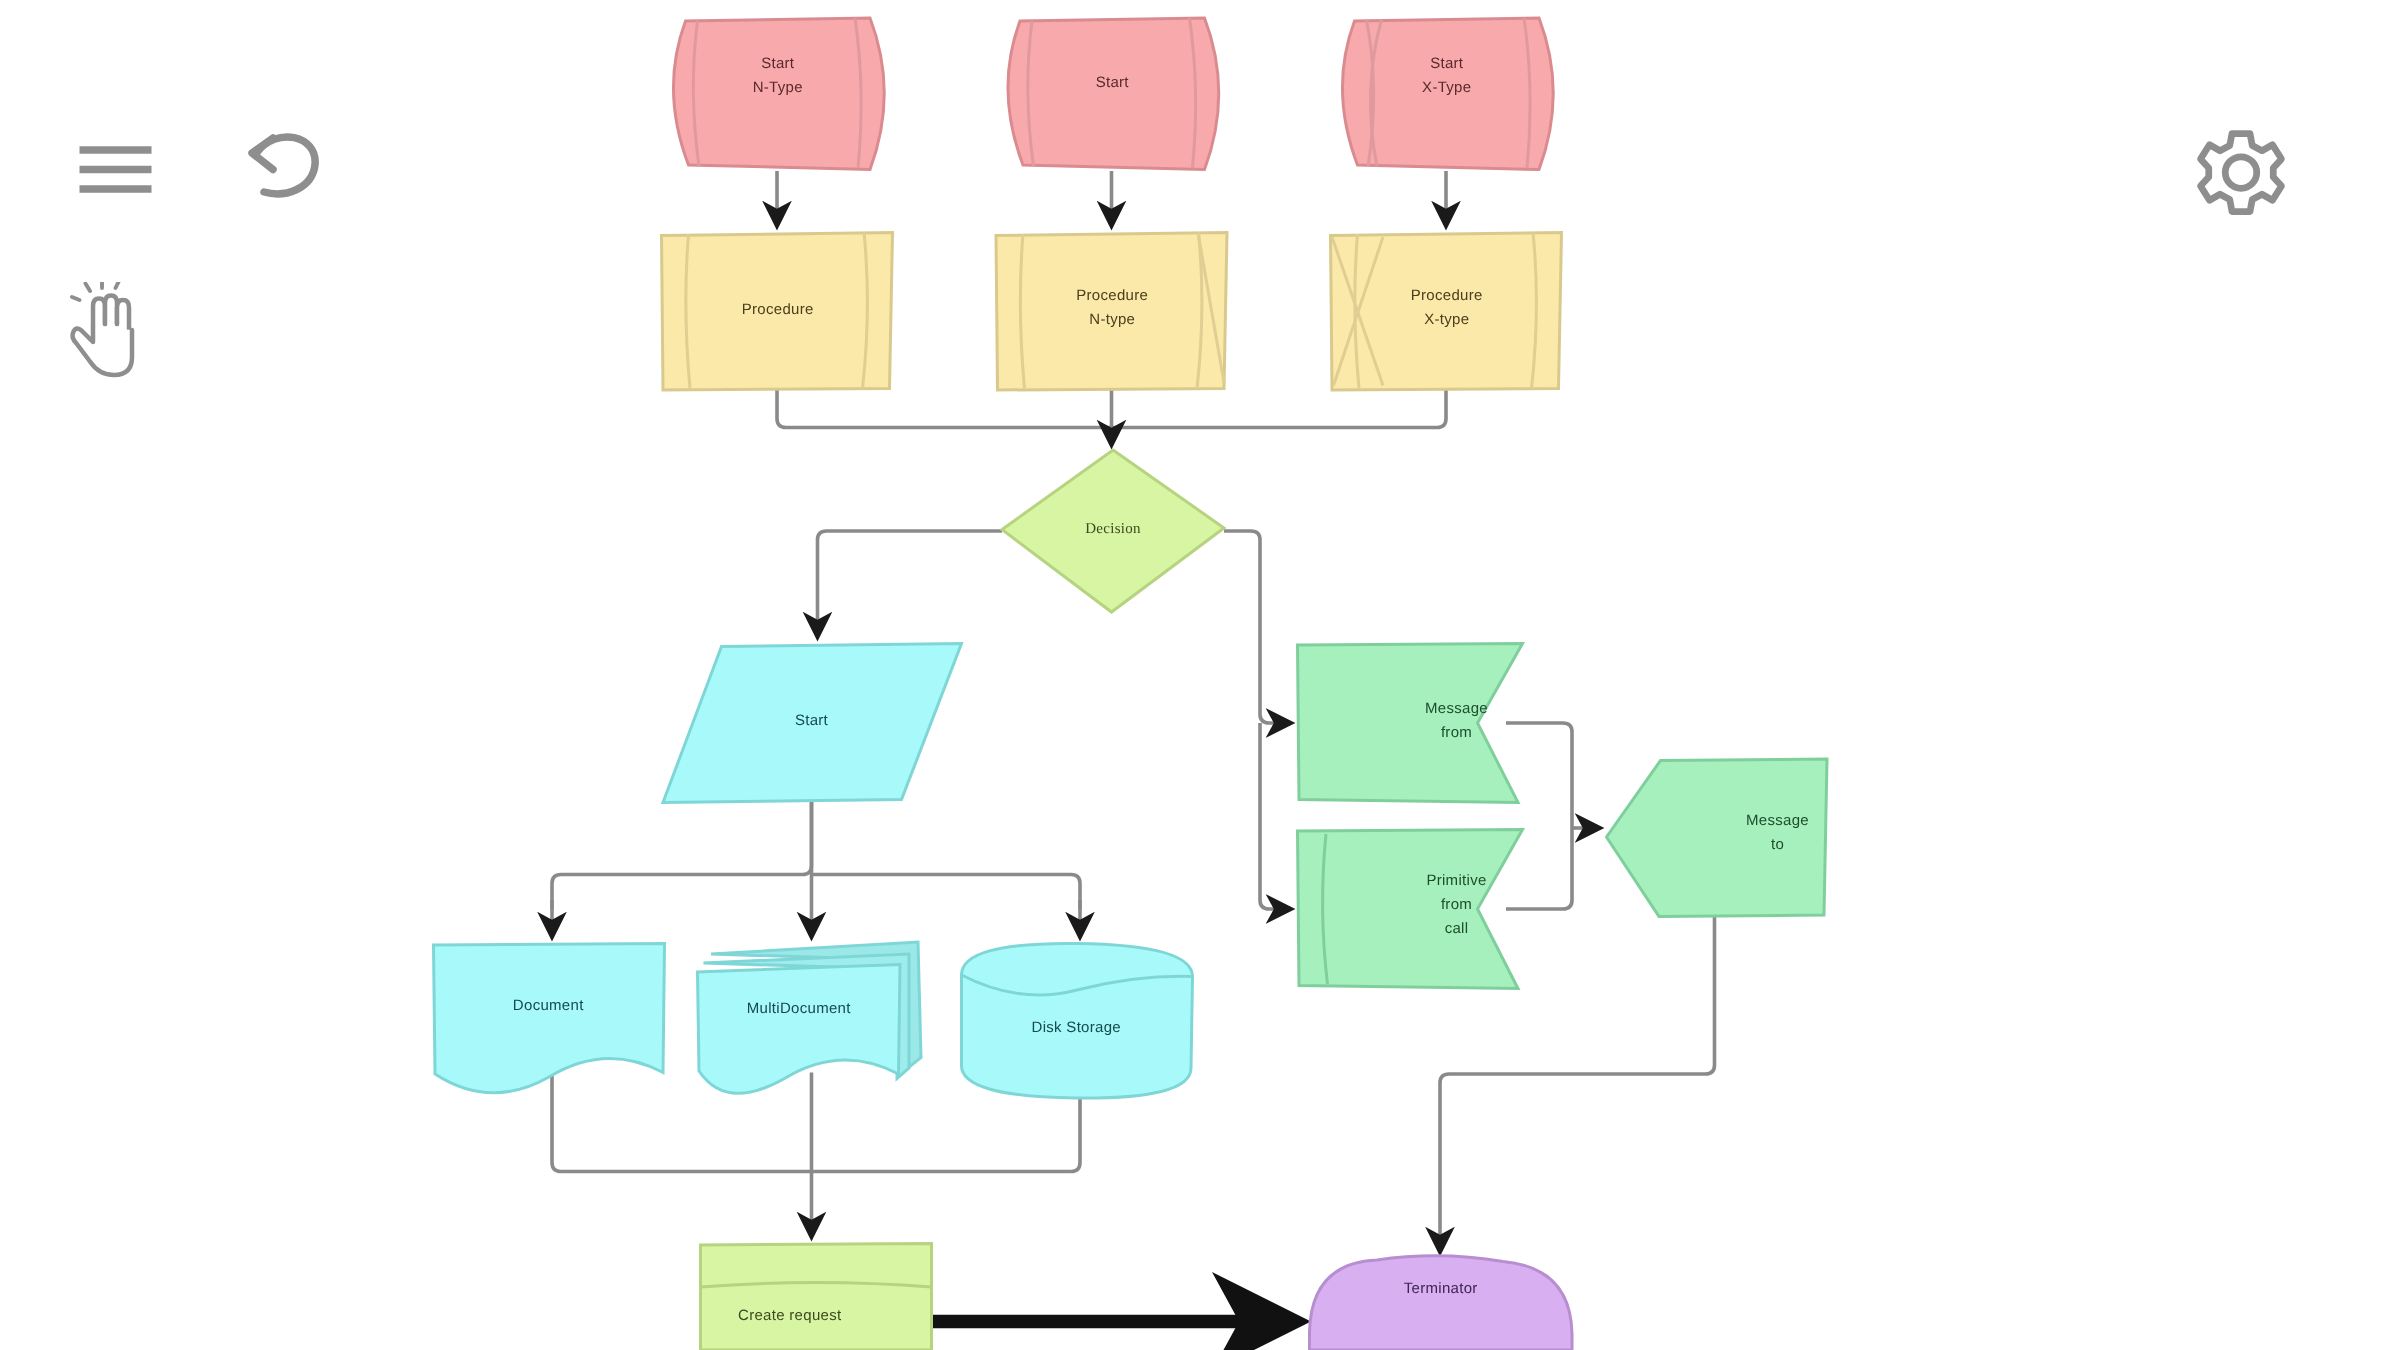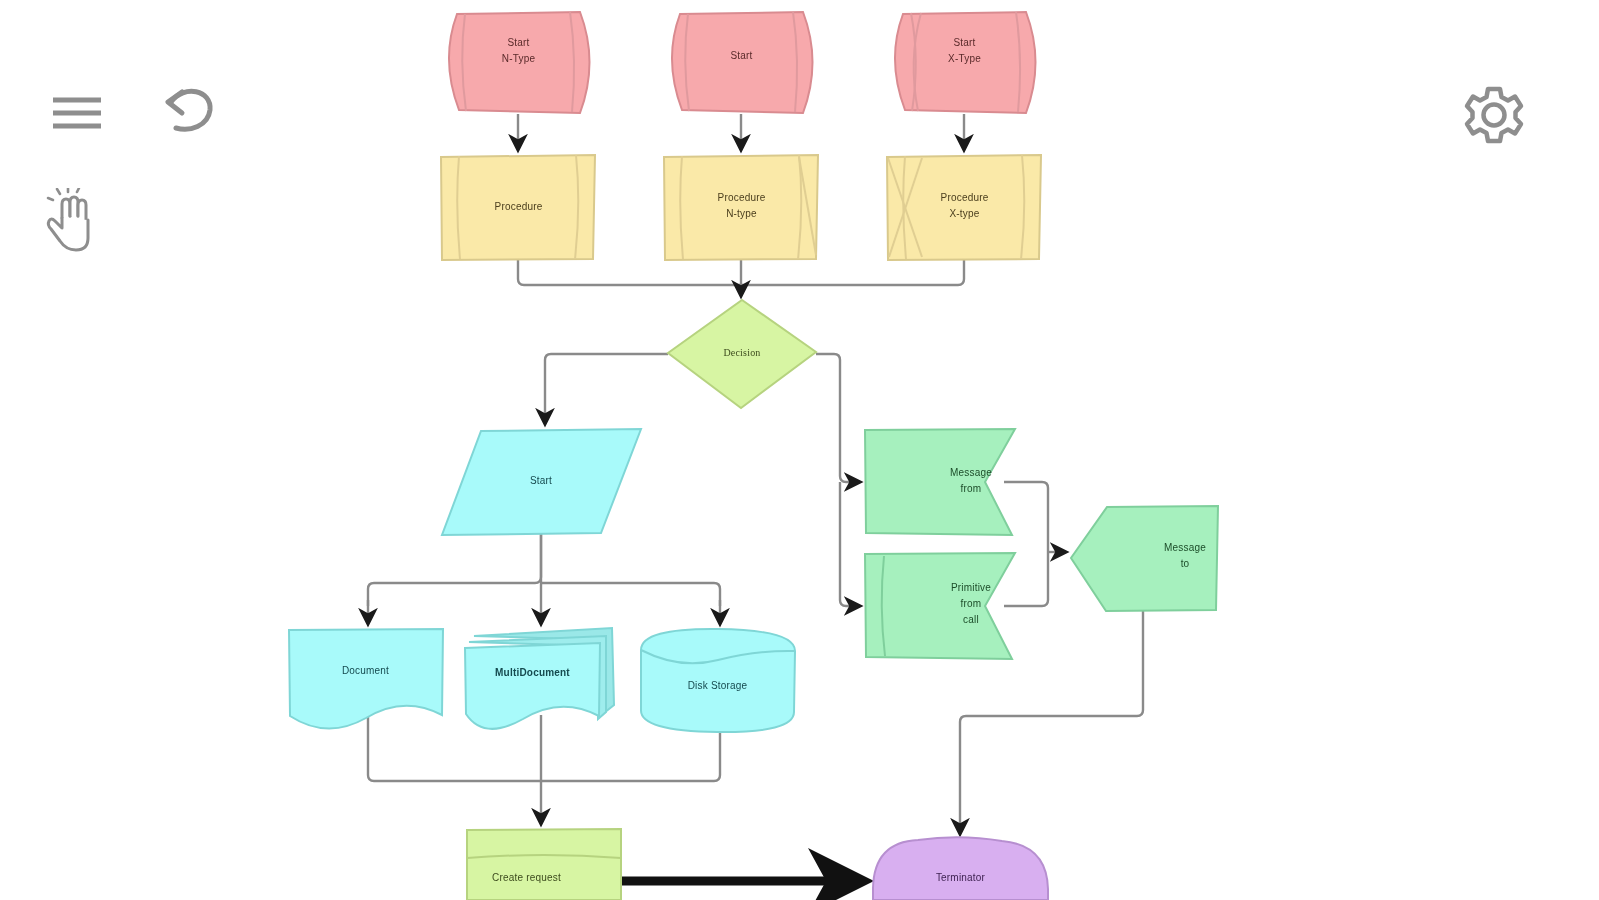--- a/index.html
+++ b/index.html
@@ -201,30 +201,30 @@
 </div>
 <div class="node-label dark-green" style="left:1080px;top:540px;width:130px;">
   <span style="white-space:pre-line;">Message
 to</span>
 </div>
 
 <div class="node-label teal" style="left:288px;top:663px;width:155px;">
   <span style="white-space:pre-line;">Document</span>
 </div>
 <div class="node-label teal" style="left:455px;top:665px;width:155px;">
-  <span style="white-space:pre-line;font-weight:bold;">MultiDocument</span>
+  <span style="white-space:pre-line;">MultiDocument</span>
 </div>
 <div class="node-label teal" style="left:640px;top:678px;width:155px;">
   <span style="white-space:pre-line;">Disk Storage</span>
 </div>
 
 <div class="node-label olive" style="left:449px;top:870px;width:155px;">
   <span style="white-space:pre-line;">Create request</span>
 </div>
-<div class="node-label plum" style="left:872px;top:870px;width:177px;">
+<div class="node-label plum" style="left:872px;top:852px;width:177px;">
   <span style="white-space:pre-line;">Terminator</span>
 </div>
 
 <div class="tbicon" style="left:50px;top:92px;">
   <svg width="54" height="42" viewBox="0 0 54 42" aria-hidden="true">
     <g stroke="#8e8e8e" stroke-width="5" stroke-linecap="butt">
       <line x1="3" y1="8" x2="51" y2="8"></line>
       <line x1="3" y1="21" x2="51" y2="21"></line>
       <line x1="3" y1="34" x2="51" y2="34"></line>
     </g>

